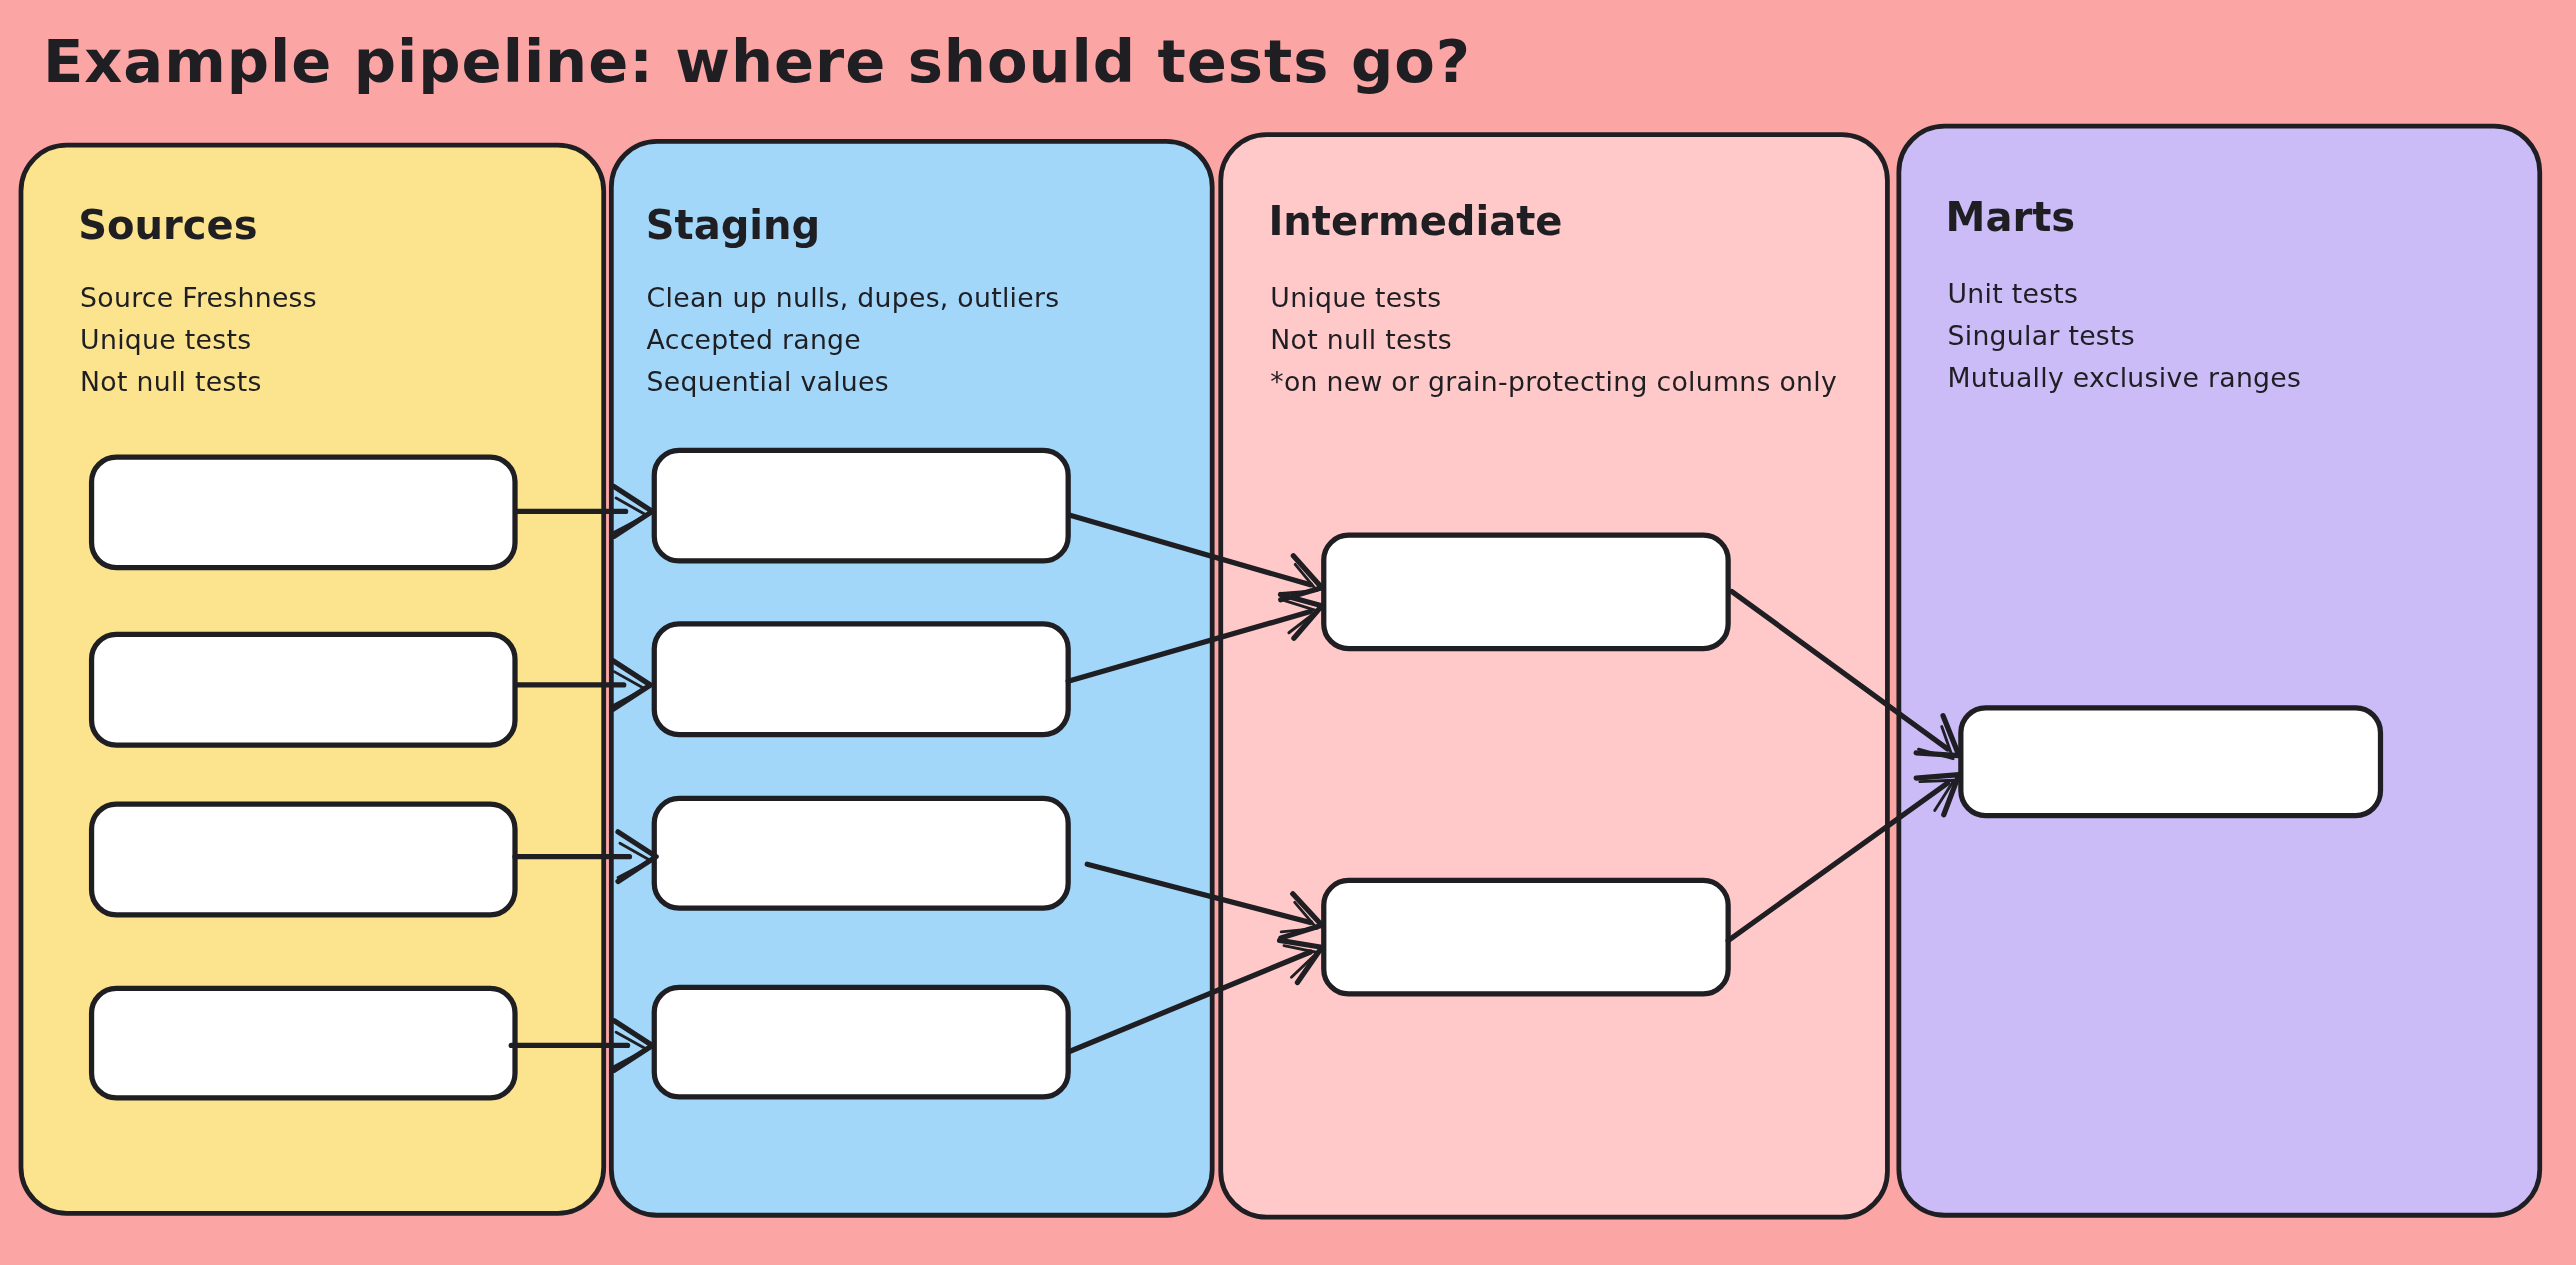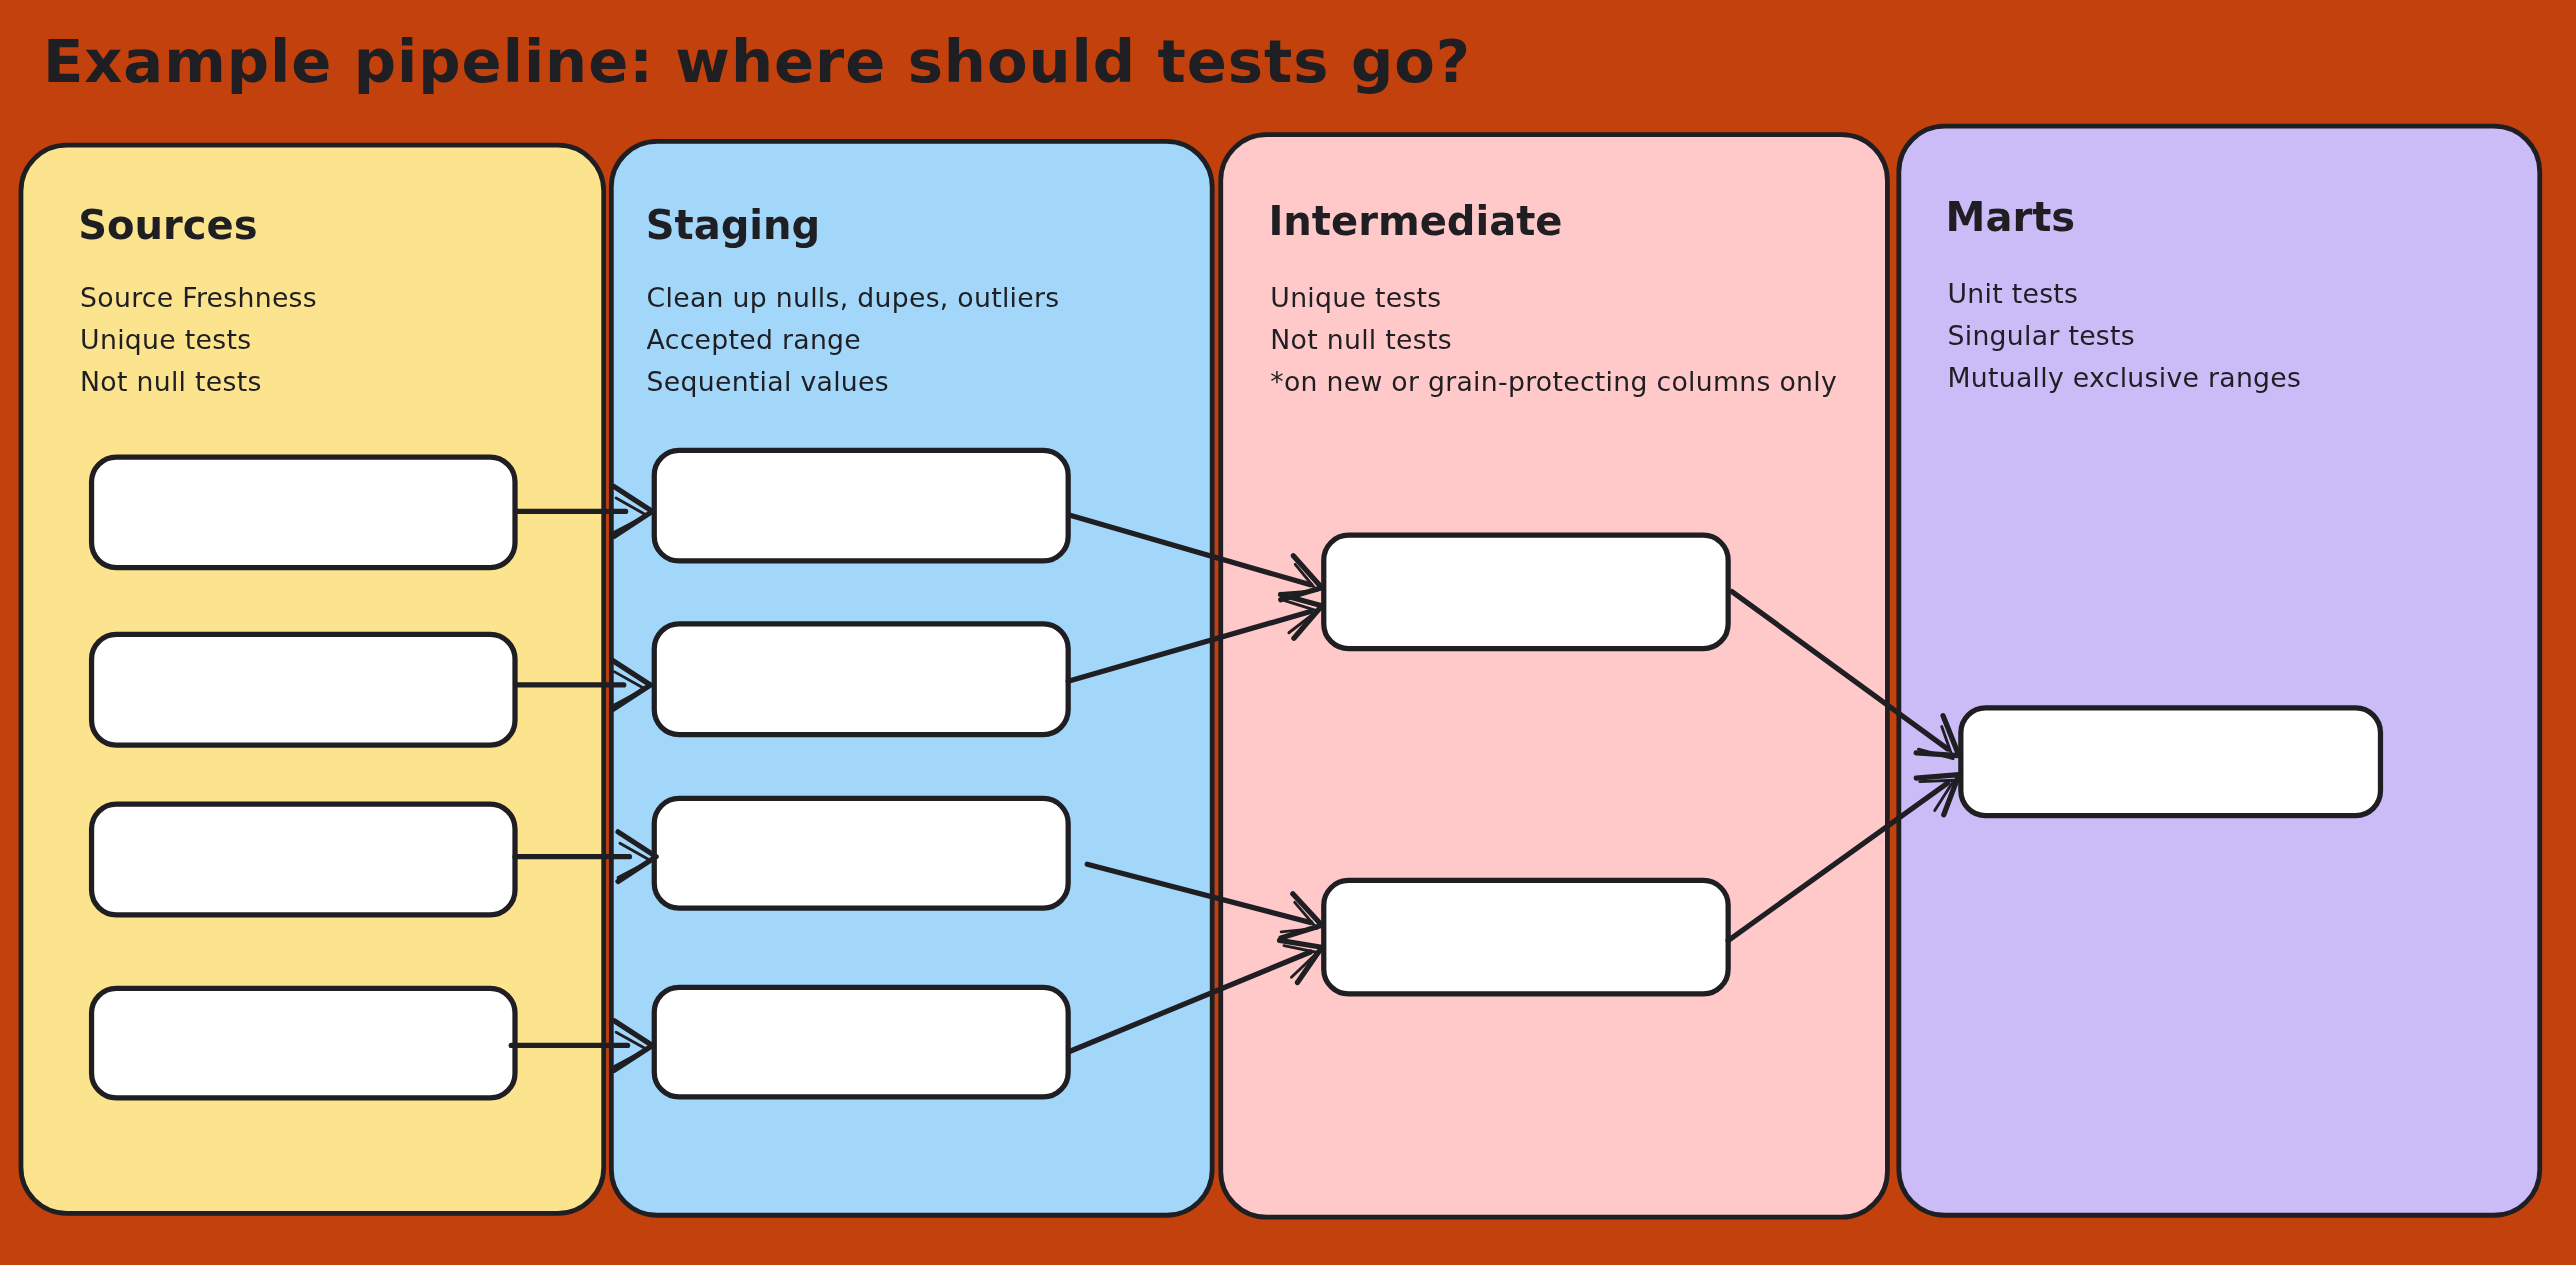--- a/index.html
+++ b/index.html
@@ -4,21 +4,21 @@
 <style>
   html, body {
     margin: 0;
     padding: 0;
     background: #ffffff;
   }
   .stage {
     position: relative;
     width: 2576px;
     height: 1266px;
-    background: #c2410c;
+    background: #fca5a5;
     font-family: "DejaVu Sans", "Liberation Sans", sans-serif;
   }
   svg { display: block; }
   .title-text {
     font-size: 62px;
     font-weight: 700;
     fill: #1e1e23;
     letter-spacing: 1px;
   }
   .col-title {

